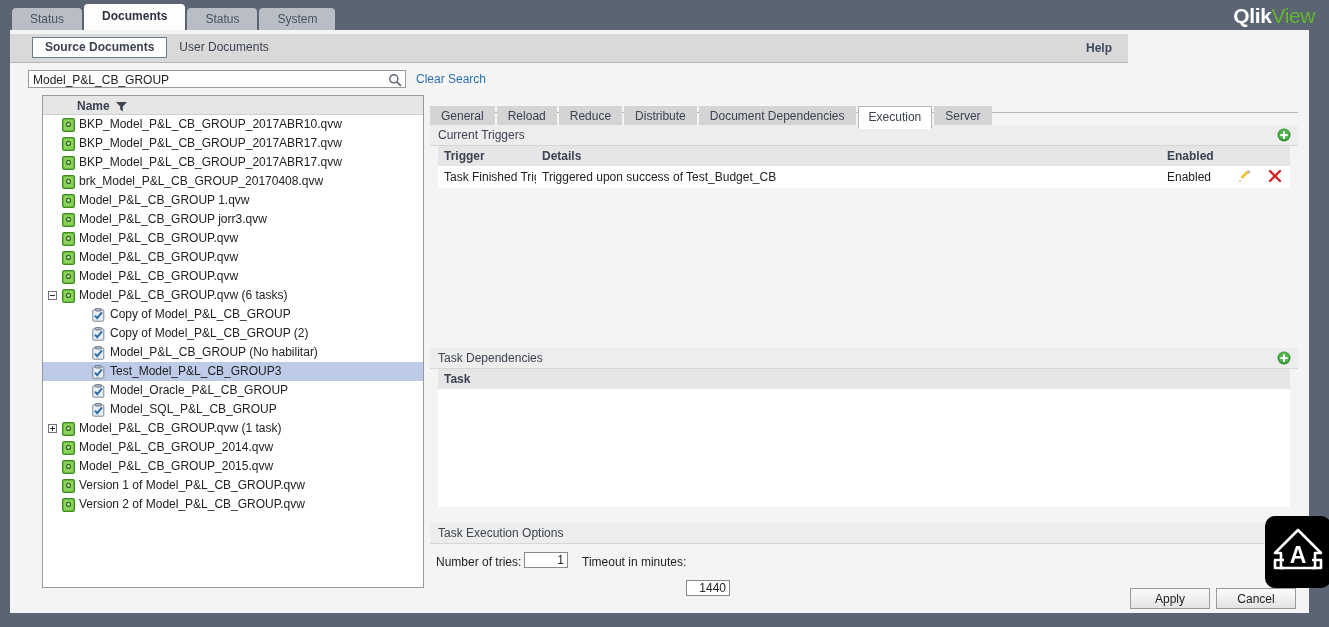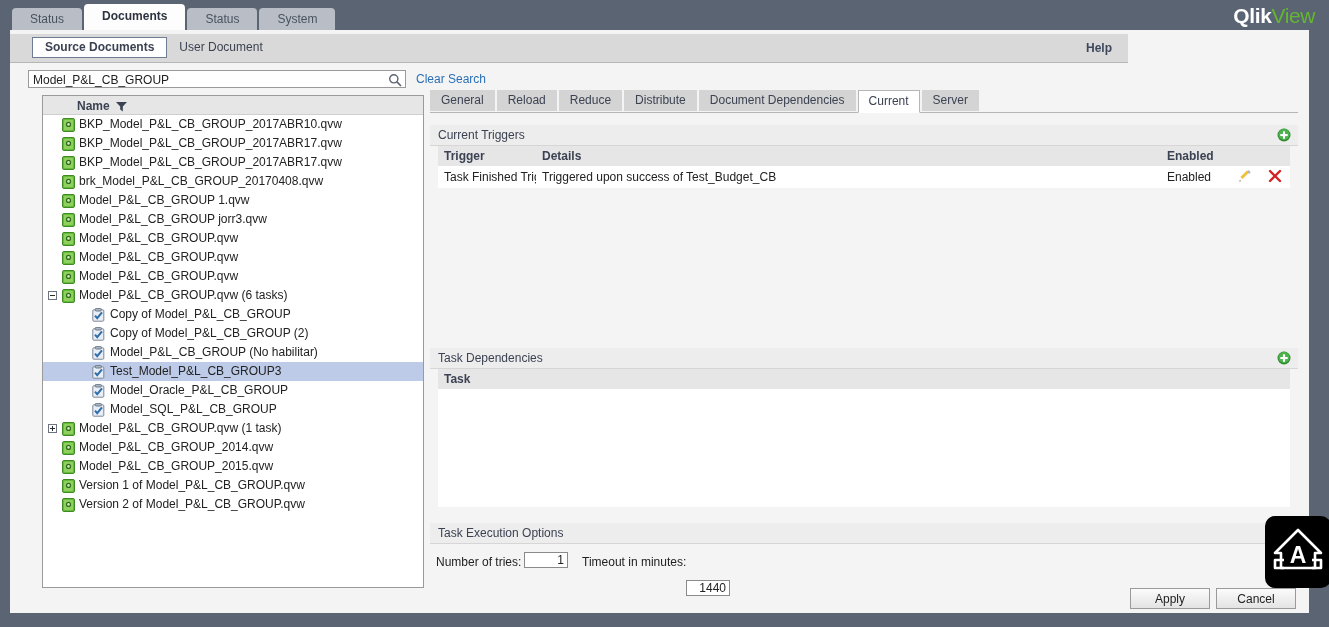--- a/index.html
+++ b/index.html
@@ -254,20 +254,21 @@
     float: left;
     height: 21px;
     line-height: 21px;
     padding: 0 11px;
     margin-right: 2px;
     background: #d4d4d4;
     color: #3b4252;
     font-size: 12px;
     white-space: nowrap;
     cursor: default;
+    margin-top: 16px;
   }
   .dtab.active {
     background: #ffffff;
     border: 1px solid #b6b6b6;
     border-bottom: 1px solid #ffffff;
     height: 21px;
     line-height: 20px;
     padding: 0 10px;
     position: relative;
     z-index: 2;
@@ -398,21 +399,21 @@
     <div id="logo">
       <span class="qlik">Qlik</span><span class="view">View</span>
     </div>
   </div>
 
   <div id="content">
 
     <div id="subbar">
       <div id="subtabs">
         <div class="stab active">Source Documents</div>
-        <div class="stab">User Document</div>
+        <div class="stab">User Documents</div>
       </div>
       <div id="help">Help</div>
     </div>
 
     <div id="leftpane">
 
       <div id="searchrow">
         <div id="searchbox">
           <input id="searchinput" type="text" value="Model_P&amp;L_CB_GROUP" style="">
           <span id="searchicon">
@@ -625,21 +626,21 @@
     </div>
 
     <div id="rightpane">
 
       <div id="doctabs">
           <div class="dtab">General</div>
           <div class="dtab">Reload</div>
           <div class="dtab">Reduce</div>
           <div class="dtab">Distribute</div>
           <div class="dtab">Document Dependencies</div>
-          <div class="dtab active">Current</div>
+          <div class="dtab active">Execution</div>
           <div class="dtab">Server</div>
         </div>
 
       <div style="margin-top:12px;">
         <div class="sectionhdr">
           <span class="sttl">Current Triggers</span>
           <span class="plusbtn">
             <svg width="14" height="14" viewBox="0 0 14 14">
               <circle cx="7" cy="7" r="6.5" fill="#2e8b2e"></circle>
               <circle cx="7" cy="6.4" r="5.6" fill="#4db24d"></circle>

